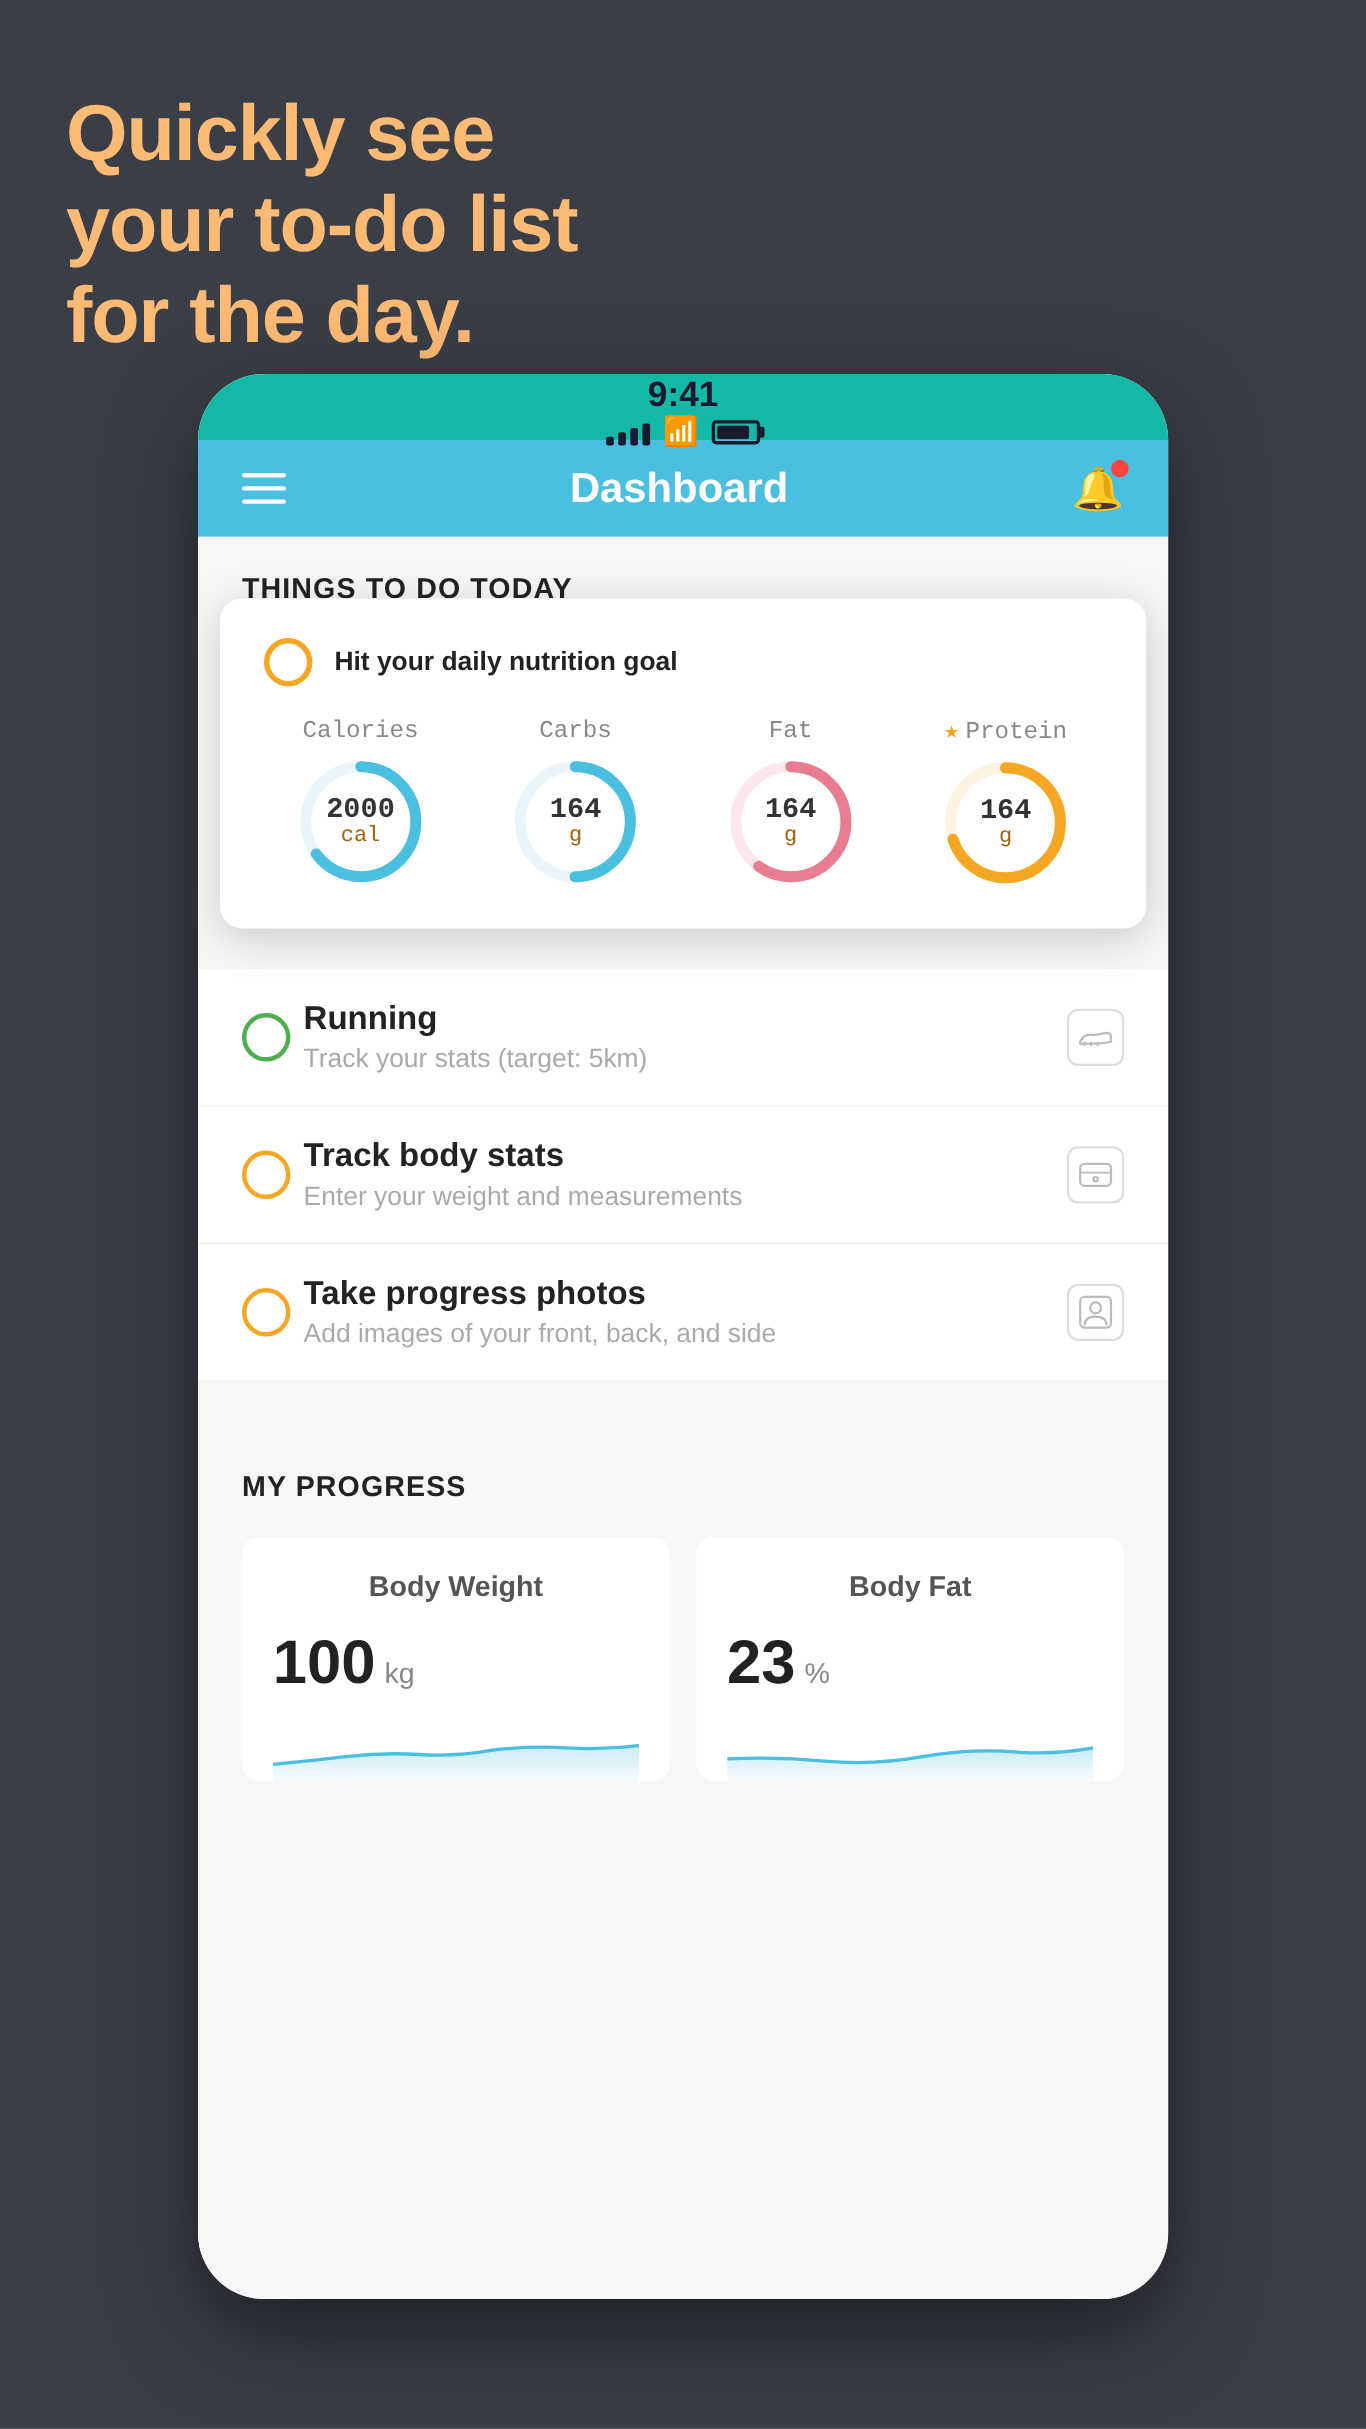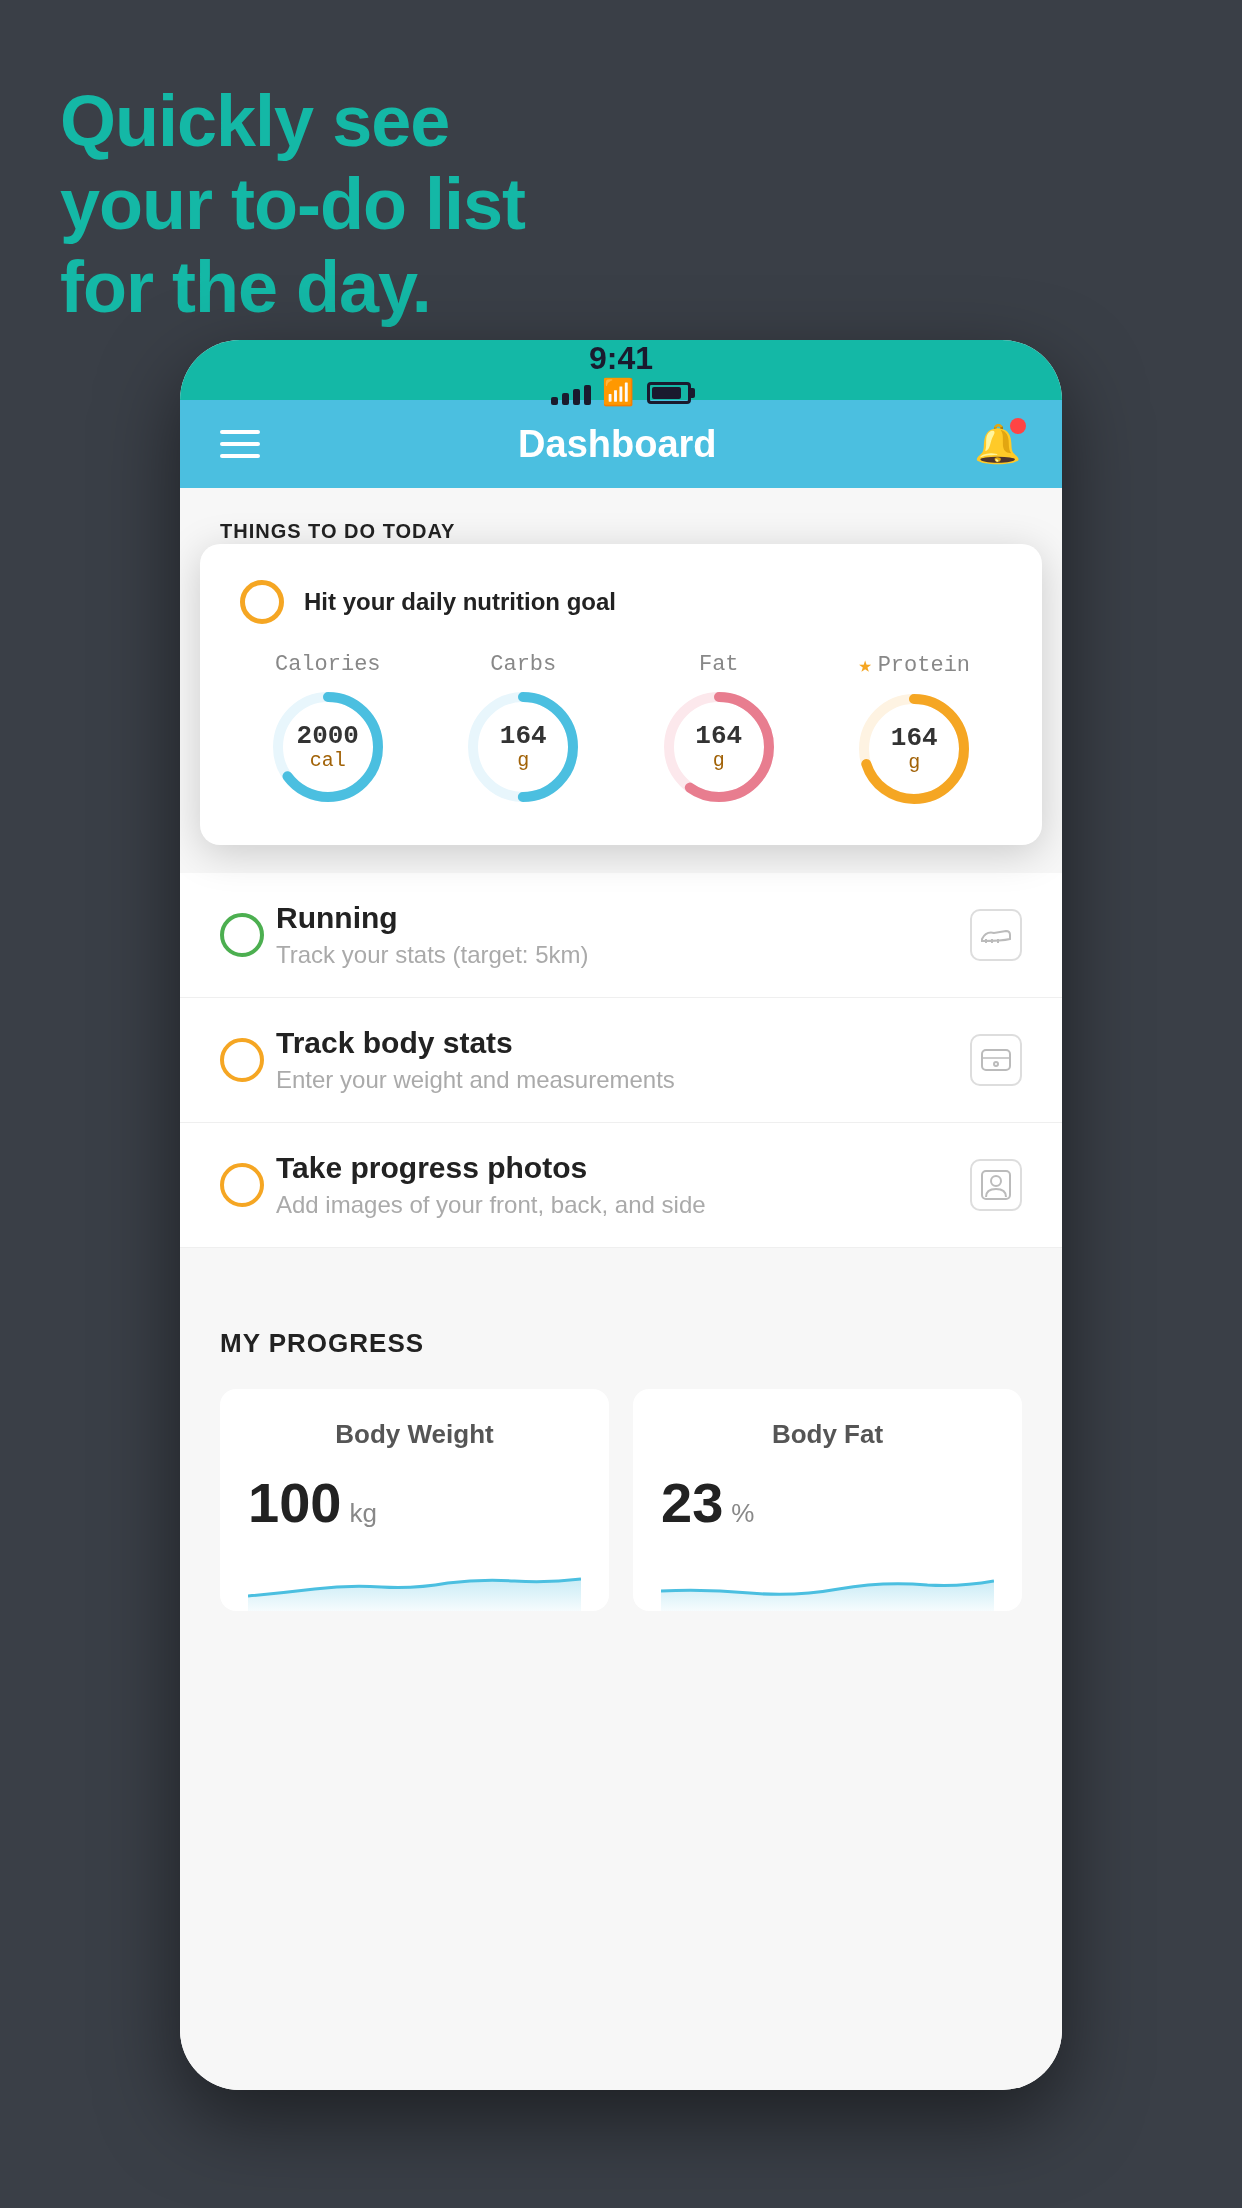--- a/index.html
+++ b/index.html
@@ -11,21 +11,21 @@
       background-color: #3a3f47;
       font-family: -apple-system, BlinkMacSystemFont, 'Helvetica Neue', Arial, sans-serif;
       overflow: hidden;
       position: relative;
     }
 
     .headline {
       position: absolute;
       top: 80px;
       left: 60px;
-      color: #14b8a6;
+      color: #fdba74;
       font-size: 72px;
       font-weight: 800;
       line-height: 1.15;
       letter-spacing: -1px;
     }
 
     
     .phone-shell {
       position: absolute;
       top: 340px;
@@ -150,21 +150,21 @@
       overflow: hidden;
       position: relative;
     }
 
     
     .section-header {
       background: #f7f7f7;
       padding: 32px 40px 20px;
     }
     .section-title {
-      font-size: 20px;
+      font-size: 26px;
       font-weight: 800;
       color: #222;
       letter-spacing: 1px;
       text-transform: uppercase;
     }
 
     
     .floating-card {
       position: absolute;
       top: 56px;

